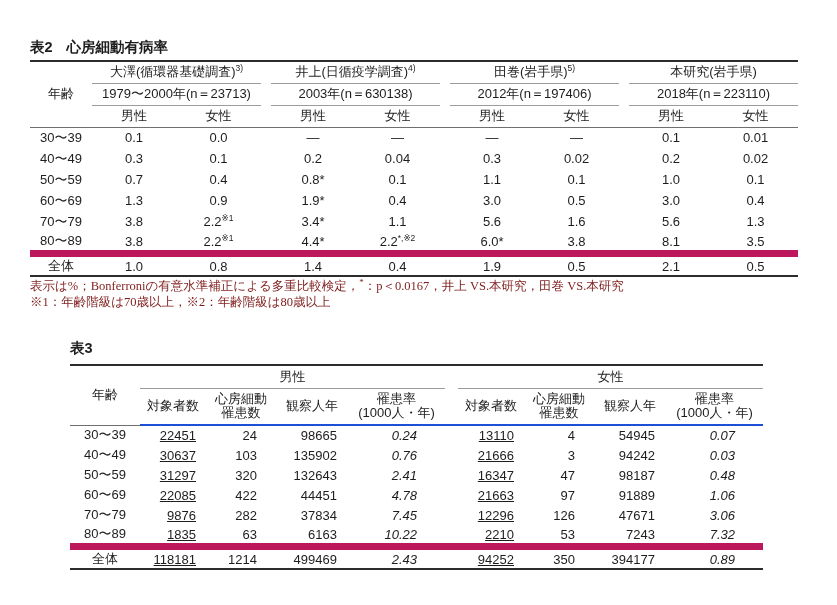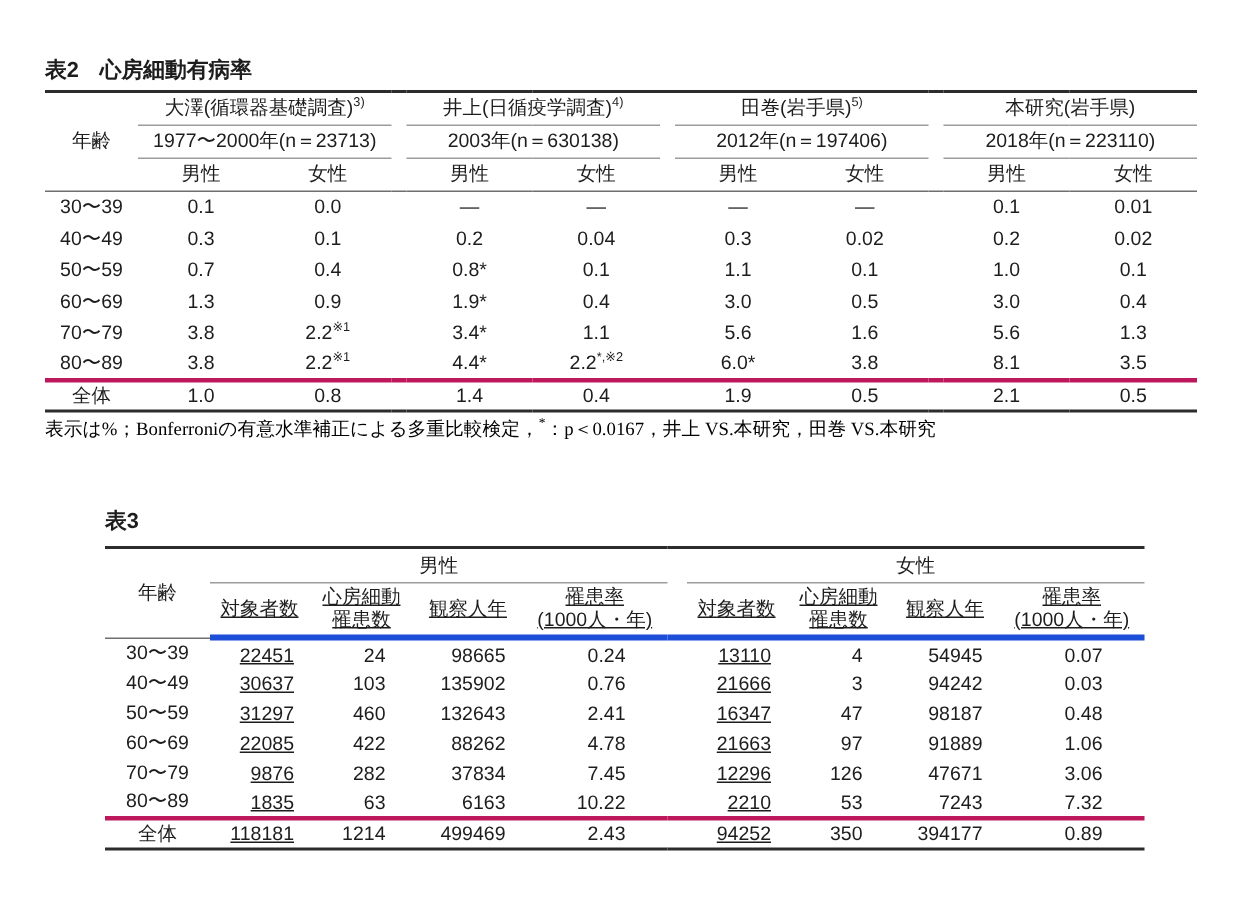--- a/index.html
+++ b/index.html
@@ -20,39 +20,39 @@
   #t2-block .tbl-title { margin-bottom:3px; }
   #t2 { width:768px; border-top:2px solid #2c2c2c; border-bottom:2px solid #2c2c2c; }
   #t2 .h1 th, #t2 .h2 th { height:22px; }
   #t2 .h3 th { height:22px; border-bottom:1px solid #6f6f6f; }
   #t2 th.group, #t2 th.period { border-bottom:1px solid #9c9c9c; }
   #t2 th.age-head { border-bottom:1px solid #6f6f6f; font-size:13px; }
   #t2 tbody td { height:21px; }
 
   
   #footnote { position:absolute; left:30px; top:279px; width:760px; }
-  .fn { font-family:"Liberation Serif","DejaVu Serif",serif; font-size:12.5px; line-height:15.5px; color:#000000; }
+  .fn { font-family:"Liberation Serif","DejaVu Serif",serif; font-size:12.5px; line-height:15.5px; color:#7f1d1d; }
 
   
   #t3-block { position:absolute; left:70px; top:339px; width:693px; }
   #t3-block .tbl-title { margin-bottom:6px; }
   #t3 { width:693px; border-top:2px solid #2c2c2c; border-bottom:2px solid #2c2c2c; }
   #t3 .h1 th { height:23px; }
   #t3 th.sexgroup { border-bottom:1px solid #9c9c9c; }
-  #t3 .h2 th { height:37px; border-bottom:4px solid #1d4ed8;text-decoration:underline; }
+  #t3 .h2 th { height:37px; border-bottom:2px solid #1d4ed8; }
   #t3 th.age-head { border-bottom:1px solid #6f6f6f; }
   #t3 .hl { display:block; line-height:14.5px; }
   #t3 tbody td { height:20px; }
   #t3 td.num { text-align:right; }
   #t3 td.c0 { padding-right:10px;text-decoration:underline; }
   #t3 td.c1 { padding-right:19px; }
   #t3 td.c2 { padding-right:11px; }
-  #t3 td.c3 { padding-right:28px; }
-
-  .total-row td { border-top:3px solid #be185d; }
+  #t3 td.c3 { padding-right:28px;font-style:italic; }
+
+  .total-row td { border-top:7px solid #be185d; }
   sup { font-size:8.5px; vertical-align:super; line-height:0; }
   .fnsup { font-size:9px; }
 </style>
 </head>
 <body>
 
 <div id="t2-block">
   <div class="tbl-title">
     <span>表2</span>
     <span>心房細動有病率</span>
@@ -77,21 +77,21 @@
         <th class="age-head" rowspan="3">年齢</th>
         <th class="group" colspan="2"><span>大澤(循環器基礎調査)</span><sup>3)</sup></th>
         <th class="sp"></th>
         <th class="group" colspan="2"><span>井上(日循疫学調査)</span><sup>4)</sup></th>
         <th class="sp"></th>
         <th class="group" colspan="2"><span>田巻(岩手県)</span><sup>5)</sup></th>
         <th class="sp"></th>
         <th class="group" colspan="2"><span>本研究(岩手県)</span><sup></sup></th>
       </tr>
       <tr class="h2">
-        <th class="period" colspan="2">1977〜2000年(n＝23713)</th>
+        <th class="period" colspan="2">1979〜2000年(n＝23713)</th>
         <th class="sp"></th>
         <th class="period" colspan="2">2003年(n＝630138)</th>
         <th class="sp"></th>
         <th class="period" colspan="2">2012年(n＝197406)</th>
         <th class="sp"></th>
         <th class="period" colspan="2">2018年(n＝223110)</th>
       </tr>
       <tr class="h3">
         <th>男性</th>
         <th>女性</th>
@@ -204,20 +204,21 @@
           <td></td>
           <td class="">2.1</td>
           <td class="">0.5</td>
         </tr>
       </tbody>
   </table>
 </div>
 
 <div id="footnote">
   <div class="fn"><span>表示は%；Bonferroniの有意水準補正による多重比較検定，</span><sup class="fnsup">*</sup><span>：p＜0.0167，井上 VS.本研究，田巻 VS.本研究</span></div>
+  <div class="fn">※1：年齢階級は70歳以上，※2：年齢階級は80歳以上</div>
 </div>
 
 <div id="t3-block">
   <div class="tbl-title">
     <span>表3</span>
   </div>
   <table id="t3">
     <colgroup>
       <col style="width:70px">
       <col style="width:66px">
@@ -294,34 +295,34 @@
           <td class="num c3">0.76</td>
           <td></td>
           <td class="num c0">21666</td>
           <td class="num c1">3</td>
           <td class="num c2">94242</td>
           <td class="num c3">0.03</td>
         </tr>
         <tr>
           <td class="age-cell">50〜59</td>
           <td class="num c0">31297</td>
-          <td class="num c1">460</td>
+          <td class="num c1">320</td>
           <td class="num c2">132643</td>
           <td class="num c3">2.41</td>
           <td></td>
           <td class="num c0">16347</td>
           <td class="num c1">47</td>
           <td class="num c2">98187</td>
           <td class="num c3">0.48</td>
         </tr>
         <tr>
           <td class="age-cell">60〜69</td>
           <td class="num c0">22085</td>
           <td class="num c1">422</td>
-          <td class="num c2">88262</td>
+          <td class="num c2">44451</td>
           <td class="num c3">4.78</td>
           <td></td>
           <td class="num c0">21663</td>
           <td class="num c1">97</td>
           <td class="num c2">91889</td>
           <td class="num c3">1.06</td>
         </tr>
         <tr>
           <td class="age-cell">70〜79</td>
           <td class="num c0">9876</td>

